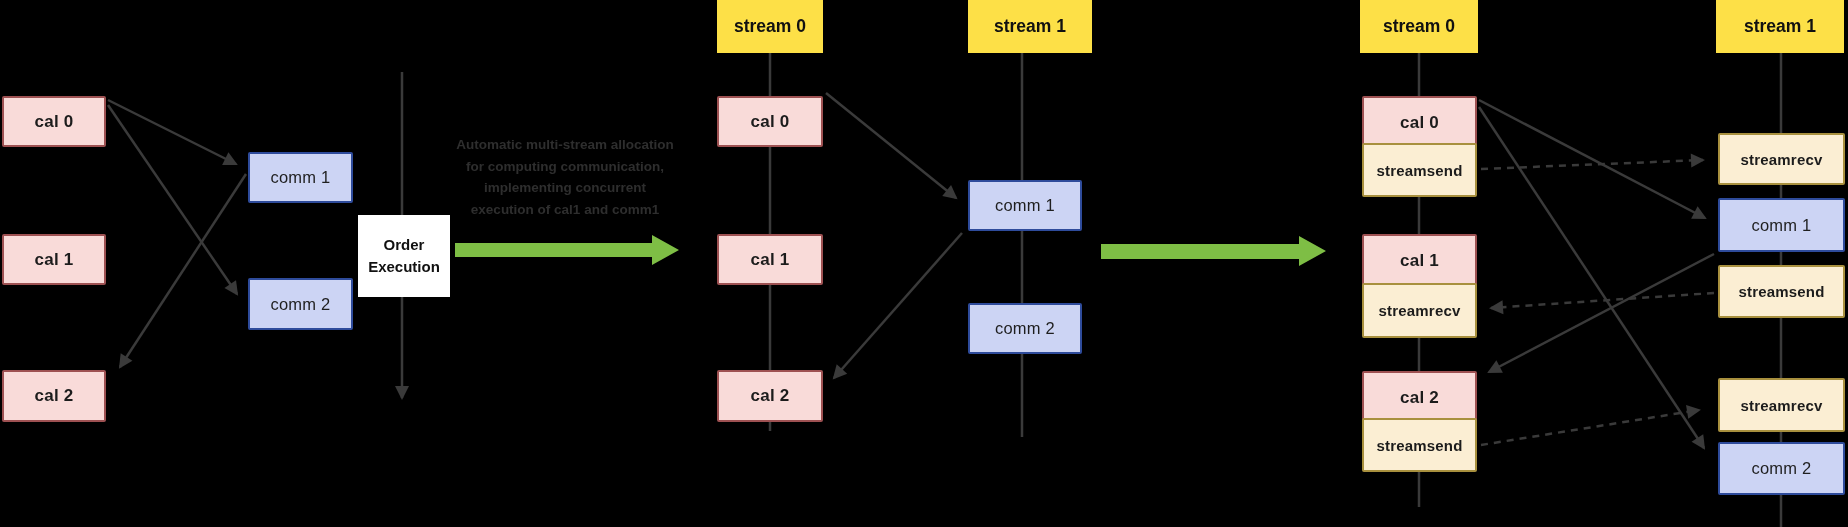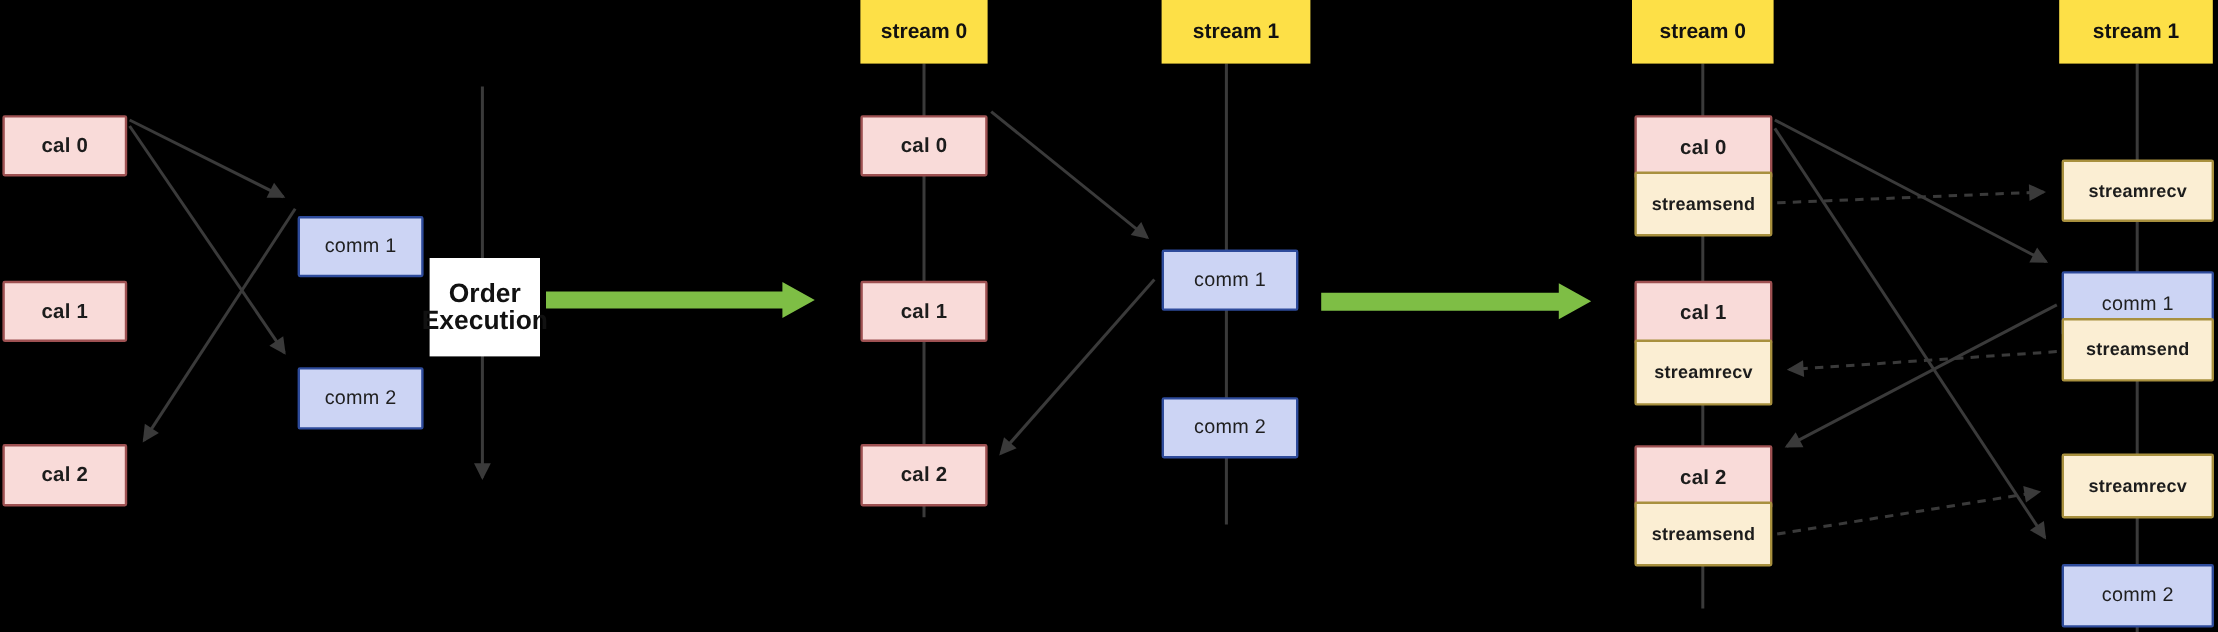--- a/index.html
+++ b/index.html
@@ -7,30 +7,30 @@
     position:relative;width:1848px;height:527px;background:#000;overflow:hidden;
     font-family:"Liberation Sans",sans-serif;
   }
   #arrow-layer{position:absolute;left:0;top:0;z-index:0;}
   .box{
     position:absolute;z-index:1;display:flex;align-items:center;justify-content:center;
     box-sizing:border-box;border:2px solid #000;border-radius:2px;text-align:center;
     color:#1c1c1c;letter-spacing:.2px;
   }
   .cal{background:#F9DBD9;border-color:#9E5152;font-weight:bold;font-size:17px;margin-top:19px;}
-  .comm{background:#CCD4F4;border-color:#2E4B9B;font-weight:normal;font-size:16.5px;color:#1f1f1f;margin-top:28px;}
+  .comm{background:#CCD4F4;border-color:#2E4B9B;font-weight:normal;font-size:16.5px;color:#1f1f1f;}
   .streamop{background:#FBEED3;border-color:#A8903E;font-weight:bold;font-size:15px;}
   .header{
     position:absolute;z-index:1;display:flex;align-items:center;justify-content:center;
     box-sizing:border-box;background:#fde047;color:#111;font-weight:bold;font-size:17.5px;
     border:none;border-radius:0;
   }
   .orderbox{
     position:absolute;z-index:2;display:flex;align-items:center;justify-content:center;
-    box-sizing:border-box;background:#FFFFFF;color:#111;font-weight:bold;font-size:22px;
+    box-sizing:border-box;background:#FFFFFF;color:#111;font-weight:bold;font-size:15px;
     line-height:22px;text-align:center;
   }
   .caption{
     position:absolute;z-index:1;color:#2E2E2E;font-weight:bold;font-size:13.5px;
     line-height:21.5px;text-align:center;
   }
 </style>
 </head>
 <body>
 
@@ -70,20 +70,21 @@
     <polygon points="1101,244 1299,244 1299,236 1326,251 1299,266 1299,259 1101,259" fill="#7EBE45"></polygon>
   </svg>
 
   <div class="box cal" style="left:2px;top:77px;width:104px;height:51px;">cal 0</div>
   <div class="box cal" style="left:2px;top:215px;width:104px;height:51px;">cal 1</div>
   <div class="box cal" style="left:2px;top:351px;width:104px;height:52px;">cal 2</div>
   <div class="box comm" style="left:248px;top:152px;width:105px;height:51px;">comm 1</div>
   <div class="box comm" style="left:248px;top:278px;width:105px;height:52px;">comm 2</div>
   <div class="orderbox" style="left:358px;top:215px;width:92px;height:82px;">Order Execution</div>
 
+  <div class="caption" style="left:452px;top:134px;width:226px;">Automatic multi-stream allocation for computing communication, implementing concurrent execution of cal1 and comm1</div>
 
   <div class="header" style="left:717px;top:0;width:106px;height:53px;">stream 0</div>
   <div class="header" style="left:968px;top:0;width:124px;height:53px;">stream 1</div>
   <div class="box cal" style="left:717px;top:77px;width:106px;height:51px;">cal 0</div>
   <div class="box cal" style="left:717px;top:215px;width:106px;height:51px;">cal 1</div>
   <div class="box cal" style="left:717px;top:351px;width:106px;height:52px;">cal 2</div>
   <div class="box comm" style="left:968px;top:180px;width:114px;height:51px;">comm 1</div>
   <div class="box comm" style="left:968px;top:303px;width:114px;height:51px;">comm 2</div>
 
 

